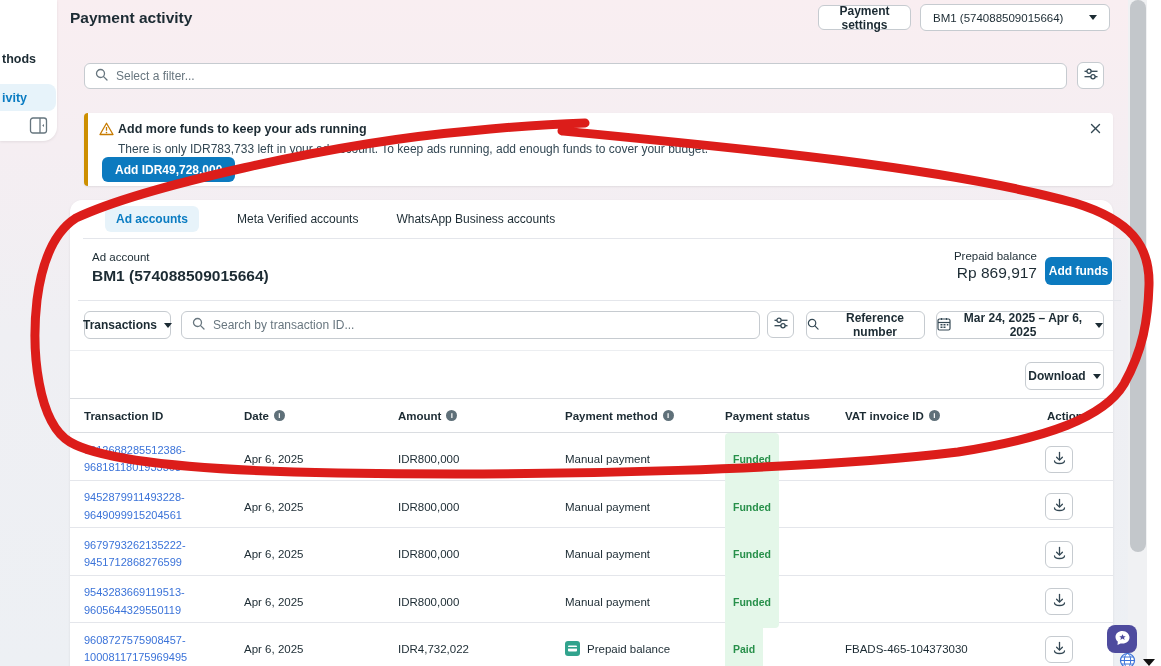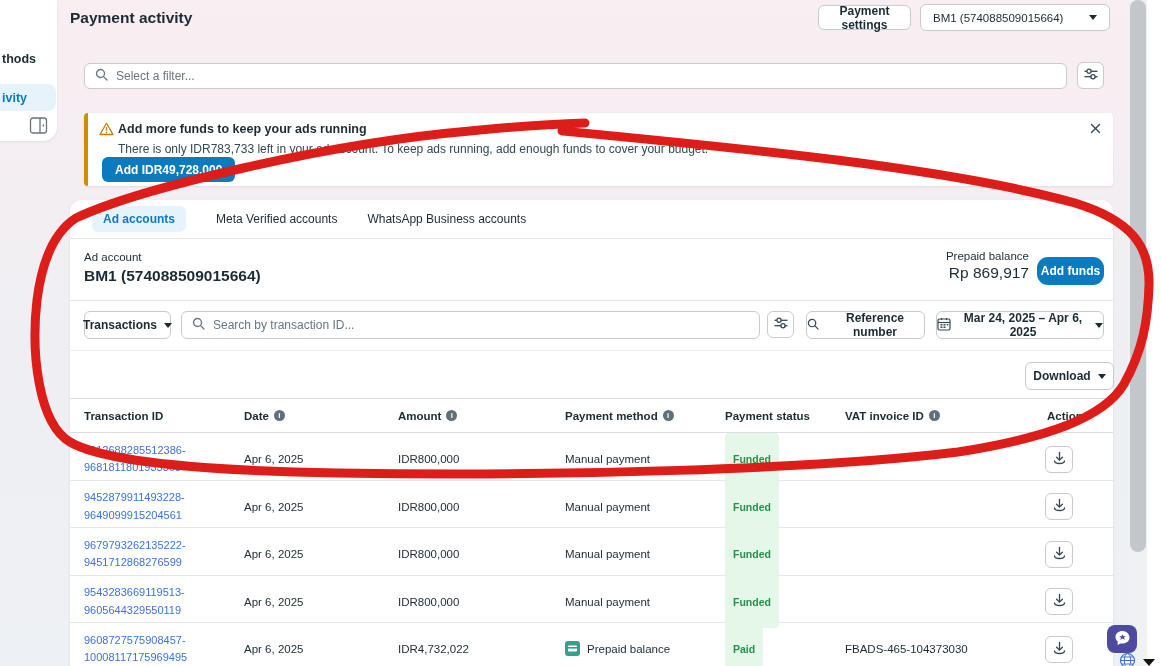--- a/index.html
+++ b/index.html
@@ -68,47 +68,47 @@
     position: absolute; left: 14px; top: 44px; height: 25px; padding: 0 13px;
     background: var(--button_blue); color: #fff; border: none; border-radius: 6px;
     font-size: 12px; font-weight: 700; cursor: pointer; font-family: inherit;
   }
   .alert-close { position: absolute; right: 12px; top: 9px; background: none; border: none; cursor: pointer; }
   
   .card {
     position: absolute; left: 70px; top: 200px; width: 1043px; height: 466px;
     background: #fff; border-radius: 12px 12px 0 0; box-shadow: 0 1px 3px rgba(0,0,0,.08);
   }
-  .tabs { position: absolute; left: 0; top: 0; width: 100%; height: 39px; border-bottom: 1px solid #e4e6eb;
-          display: flex; align-items: center; gap: 30px; padding-left: 22px; }
+  .tabs { position: absolute; left: 13px; top: 0; width: 100%; height: 39px; border-bottom: 1px solid #e4e6eb;
+          display: flex; align-items: center; gap: 38px; padding-left: 22px; }
   .tab { font-size: 12px; font-weight: 500; color: #1c2b33; cursor: pointer; padding: 6px 0; }
   .tab.active { background: #e7f3fa; color: #0a7cc2; font-weight: 700; border-radius: 6px; padding: 6px 11px; }
-  .account-row { position: absolute; left: 0; top: 40px; width: 100%; height: 61px; border-bottom: 1px solid #e4e6eb; }
+  .account-row { position: absolute; left: 8px; top: 40px; width: 100%; height: 61px; border-bottom: 1px solid #e4e6eb; }
   .account-label { position: absolute; left: 14px; top: 11px; font-size: 11.5px; color: #1c2b33; }
   .account-name { position: absolute; left: 14px; top: 27px; font-size: 15.5px; font-weight: 700; color: #1c2b33; }
   .balance-box { position: absolute; right: 84px; top: 10px; text-align: right; }
   .balance-label { font-size: 11.5px; color: #1c2b33; }
   .balance-value { font-size: 15.5px; font-weight: 400; color: #1c2b33; margin-top: 2px; }
   .add-funds {
     position: absolute; left: 967px; top: 17px; width: 67px; height: 28px;
-    background: var(--button_blue); color: #fff; border: none; border-radius: 11px;
+    background: var(--button_blue); color: #fff; border: none; border-radius: 6px;
     font-size: 12px; font-weight: 700; cursor: pointer; font-family: inherit;
   }
   
   .tb-transactions { position: absolute; left: 14px; top: 111px; width: 87px; height: 28px; font-weight: 700; }
   .search-input {
     position: absolute; left: 111px; top: 111px; width: 579px; height: 28px;
     background: #fff; border: 1px solid #c6cbd0; border-radius: 6px;
     display: flex; align-items: center; gap: 8px; padding: 0 10px;
   }
   .adjust-mid { left: 697px; top: 111px; position: absolute; }
   .tb-reference { position: absolute; left: 736px; top: 111px; width: 119px; height: 28px; }
   .tb-date { position: absolute; left: 866px; top: 111px; width: 168px; height: 28px; gap: 6px; font-weight: 700; }
   .toolbar-divider { position: absolute; left: 0; top: 150px; width: 100%; height: 1px; background: #eceef1; }
-  .tb-download { position: absolute; left: 955px; top: 162px; width: 89px; height: 28px; font-weight: 700; }
+  .tb-download { position: absolute; left: 955px; top: 162px; width: 79px; height: 28px; font-weight: 700; }
   
   .thead, .trow {
     position: relative; display: grid;
     grid-template-columns: 160px 154px 167px 160px 120px 190px 1fr;
     padding-left: 14px; align-items: center; width: 100%;
   }
   .thead {
     position: absolute; left: 0; top: 198px; height: 35px;
     border-top: 1px solid #dadde1; border-bottom: 1px solid #dadde1;
   }

